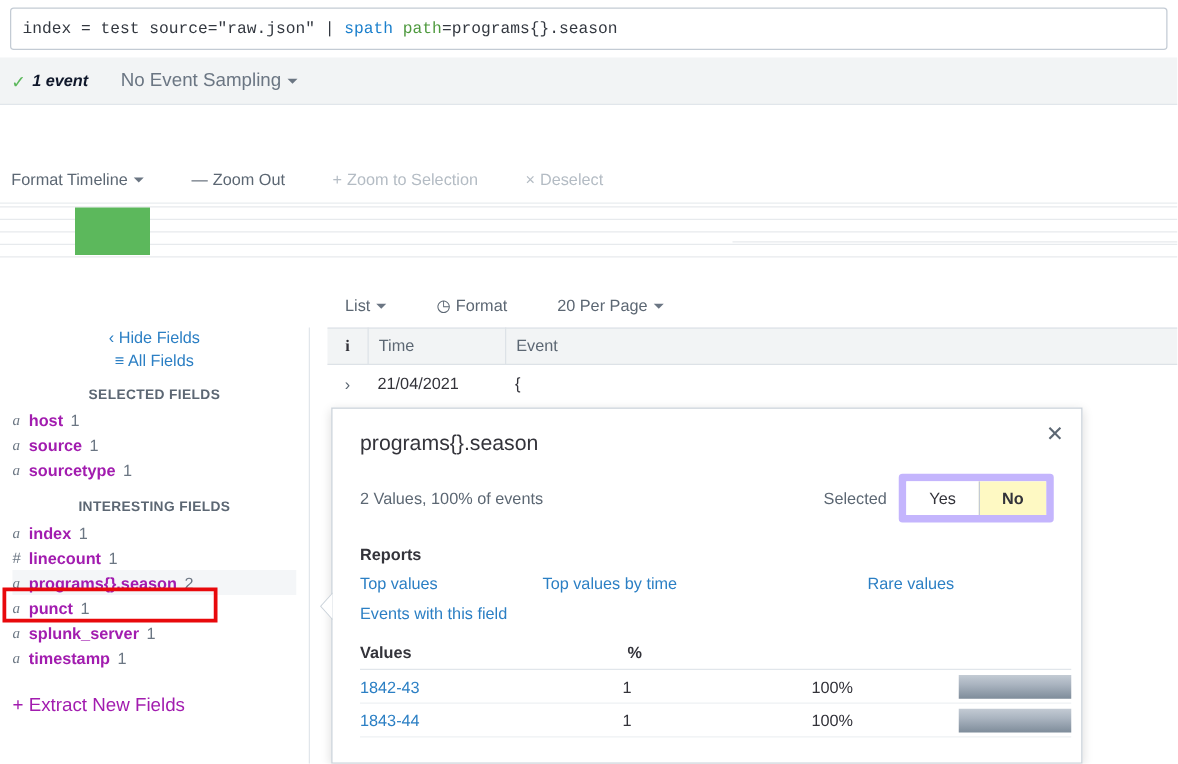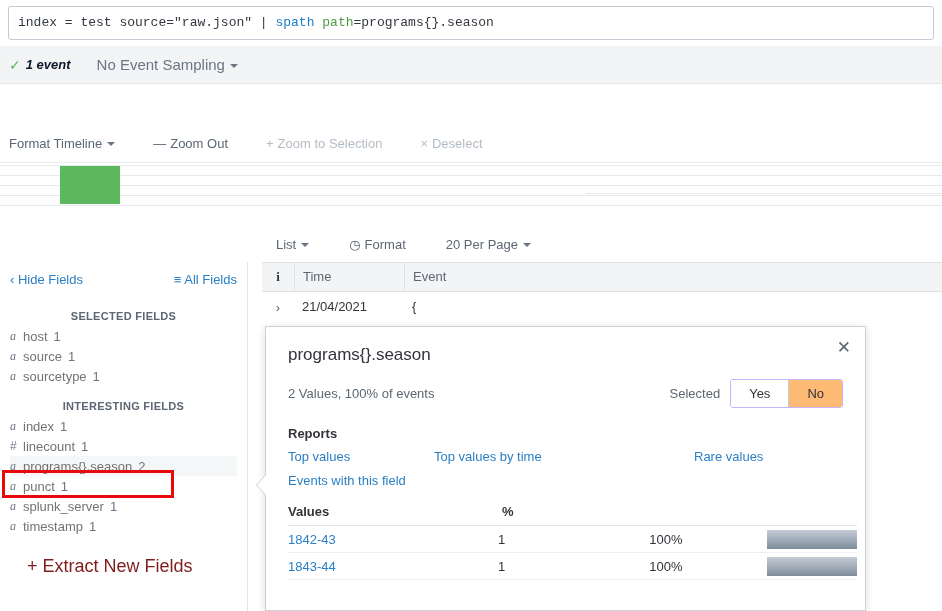--- a/index.html
+++ b/index.html
@@ -98,41 +98,41 @@
   .pencil { color: #5c6773; margin-right: 4px; display: inline-block; transform: rotate(0deg); }
 
   
   .sidebar {
     position: absolute; left: 0; top: 262px; width: 248px; height: 349px;
     background: #fff; border-right: 1px solid #e1e6eb;
     padding: 0 10px;
   }
   .sb-head {
     display: flex; align-items: center; justify-content: space-between;
-    height: 34px; font-size: 13px; color: #2b7fc4;
+    height: 34px; font-size: 13px; color: #2b7fc4; flex-direction: column;
   }
   .sb-link { color: #2b7fc4; cursor: pointer; white-space: nowrap; }
   .sb-section {
     font-size: 11px; font-weight: bold; color: #5c6773;
     letter-spacing: .3px; margin-top: 14px; margin-bottom: 4px; text-align: center;
   }
   .fld {
     display: flex; align-items: center; height: 20px;
     font-size: 13px; cursor: pointer; padding-left: 0;
   }
   .fld-type {
     width: 13px; color: #6b7683; font-size: 12px;
     font-family: "Liberation Serif", serif; font-style: italic;
     flex: 0 0 13px;
   }
   .fld-type.num { font-style: normal; font-family: "Liberation Sans", sans-serif; }
-  .fld-name { color: #737373; margin-right: 6px; }
+  .fld-name { color: #a21caf; margin-right: 6px; font-weight: bold; }
   .fld-count { color: #6b7683; }
   .fld.selected-row { background: #f4f6f8; }
-  .extract { margin-top: 20px; font-size: 18px; color: #7f1d1d; cursor: pointer; margin-left: 17px; }
+  .extract { margin-top: 20px; font-size: 15px; color: #a21caf; cursor: pointer; }
 
   
   .redbox {
     position: absolute; left: 2px; top: 470px; width: 172px; height: 28px;
     border: 3px solid #e8090c; pointer-events: none; z-index: 40;
   }
 
   
   .ev-table { position: absolute; left: 262px; top: 262px; width: 680px; }
   .ev-head {
@@ -174,26 +174,26 @@
   .popup-title {
     font-size: 17px; color: #33333a; padding: 18px 0 0 22px;
   }
   .popup-sub-row {
     display: flex; align-items: center; justify-content: space-between;
     padding: 14px 22px 0 22px;
   }
   .popup-sub { font-size: 13px; color: #5c6773; }
   .sel-wrap { display: flex; align-items: center; }
   .sel-label { font-size: 13px; color: #5c6773; margin-right: 10px; }
-  .btn-group { display: flex; border: 1px solid #c4b5fd; border-radius: 3px; overflow: hidden; }
+  .btn-group { display: flex; border: 6px solid #c4b5fd; border-radius: 3px; overflow: hidden; }
   .bg-btn {
     padding: 6px 18px; font-size: 13px; color: #33333a;
     background: #fff; cursor: pointer;
   }
-  .bg-btn.on { background: #fdba74; }
+  .bg-btn.on { background: #fef9c3; font-weight: bold; }
   .bg-btn + .bg-btn { border-left: 1px solid #c3cbd4; }
 
   .reports-h { font-size: 13px; font-weight: bold; color: #33333a; padding: 18px 0 0 22px; }
   .reports-row { display: flex; padding: 8px 0 0 22px; }
   .rep-link { color: #2b7fc4; font-size: 13px; cursor: pointer; }
   .rep-link.c1 { width: 146px; }
   .rep-link.c2 { width: 260px; }
   .reports-row2 { padding: 9px 0 0 22px; }
 
   .vals-table { margin: 16px 0 0 0; padding: 0 8px 0 22px; }

